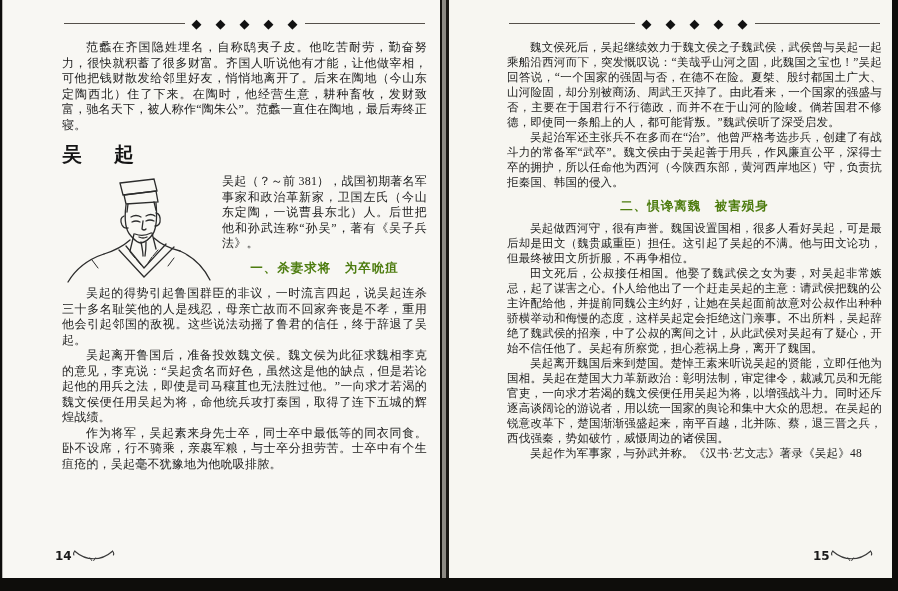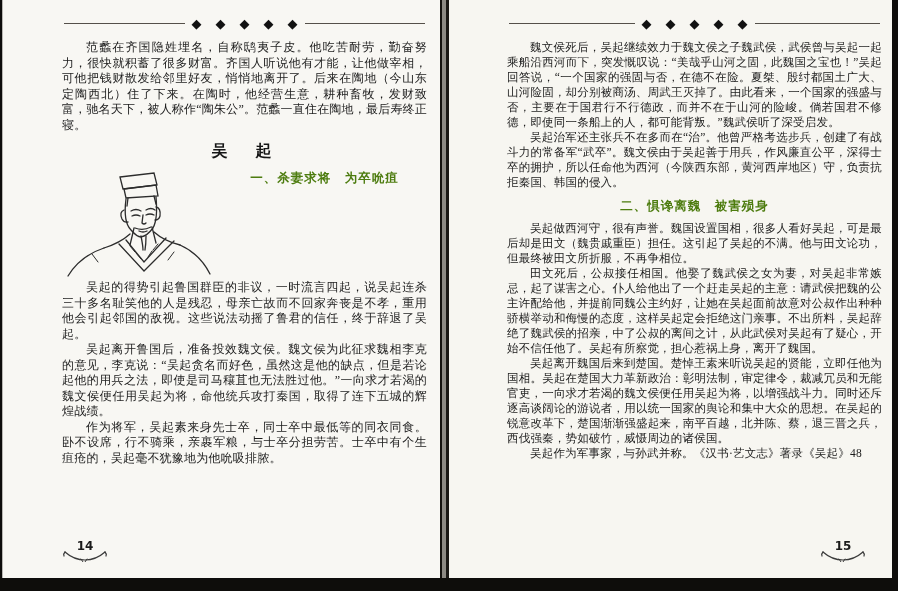--- a/index.html
+++ b/index.html
@@ -36,35 +36,35 @@
     font-size:13px;line-height:13px;color:#111;margin:0 7px;
   }
   
   .page p{
     margin:0;text-align:justify;
     font-size:12px;line-height:15.5px;letter-spacing:.2px;
   }
   .page-right p{font-size:11.5px;line-height:15px;letter-spacing:.2px;}
   .indent{text-indent:2em;}
   h2.chapter{
-    text-align:center;font-size:16px;font-weight:bold;
+    font-size:20px;font-weight:bold;
     margin:8px 0 6px 0;letter-spacing:6px;color:#151515;
   }
   h3.section{
     text-align:center;font-size:12.5px;font-weight:bold;
     margin:8px 0 6px 0;letter-spacing:1px;color:#4d7c0f;
   }
   .portrait{
     float:left;width:150px;height:108px;
     margin:2px 10px 2px 0;
   }
   .portrait svg{display:block;}
   .pgnum{
     position:absolute;bottom:16px;width:60px;
-    display:flex;flex-direction:column;align-items:center;
+    display:flex;flex-direction:row;align-items:center;
     font-family:"DejaVu Sans","Liberation Sans",sans-serif;
   }
   .pgnum .num{font-size:12px;font-weight:bold;color:#1a1a1a;line-height:12px;}
   .pgnum svg{margin-top:-3px;}
   .pgnum-left{left:52px;}
   .pgnum-right{right:19px;}
   .clear{clear:both;}
 </style>
 </head>
 <body>
@@ -112,20 +112,21 @@
         <path d="M57 74 L82 101 L112 71"></path>
 
         <path d="M42 78 Q18 86 6 106 M118 75 Q138 84 148 104"></path>
 
         <path d="M68 76 L73 82 M74 83 L79 89 M96 74 L91 80 M90 81 L86 87" stroke-width="1"></path>
         <path d="M30 84 L36 92 M112 82 L106 90" stroke-width="1"></path>
       </g>
     </svg>
   </div>
 
+  <p>吴起（？～前 381），战国初期著名军事家和政治革新家，卫国左氏（今山东定陶，一说曹县东北）人。后世把他和孙武连称“孙吴”，著有《吴子兵法》。</p>
   <h3 class="section">一、杀妻求将　为卒吮疽</h3>
   <div class="clear"></div>
   <p class="indent">吴起的得势引起鲁国群臣的非议，一时流言四起，说吴起连杀三十多名耻笑他的人是残忍，母亲亡故而不回家奔丧是不孝，重用他会引起邻国的敌视。这些说法动摇了鲁君的信任，终于辞退了吴起。</p>
   <p class="indent">吴起离开鲁国后，准备投效魏文侯。魏文侯为此征求魏相李克的意见，李克说：“吴起贪名而好色，虽然这是他的缺点，但是若论起他的用兵之法，即使是司马穰苴也无法胜过他。”一向求才若渴的魏文侯便任用吴起为将，命他统兵攻打秦国，取得了连下五城的辉煌战绩。</p>
   <p class="indent">作为将军，吴起素来身先士卒，同士卒中最低等的同衣同食。卧不设席，行不骑乘，亲裹军粮，与士卒分担劳苦。士卒中有个生疽疮的，吴起毫不犹豫地为他吮吸排脓。</p>
 
   <div class="pgnum pgnum-left">
     <span class="num">14</span>
     <svg width="46" height="13" viewBox="0 0 46 13" xmlns="http://www.w3.org/2000/svg">
       <g fill="none" stroke="#3a3a3a" stroke-width="1.2" stroke-linecap="round">

